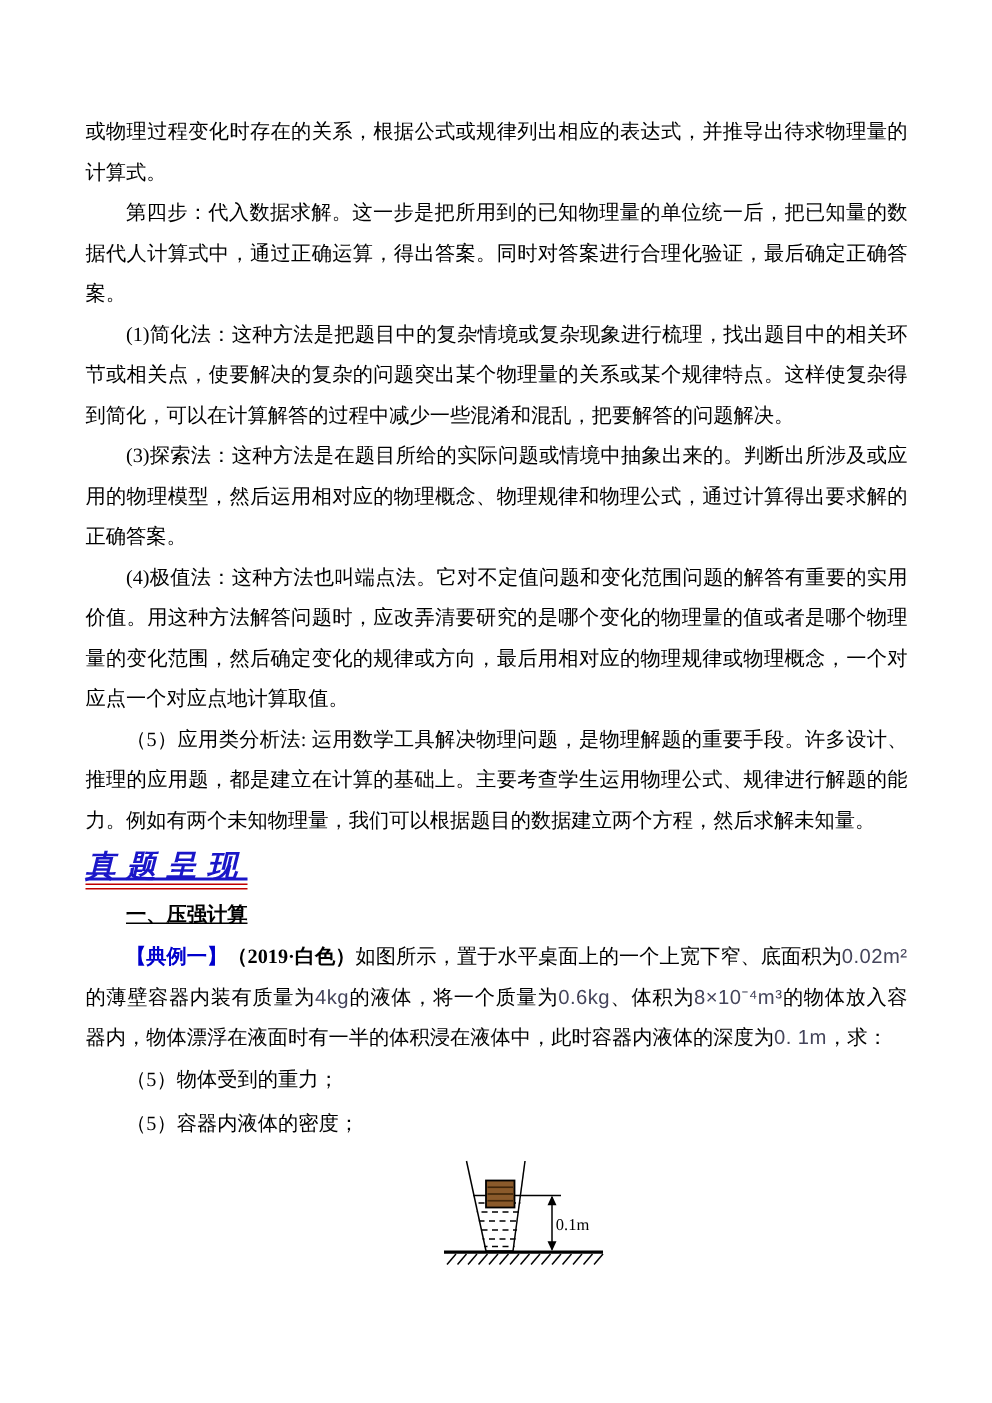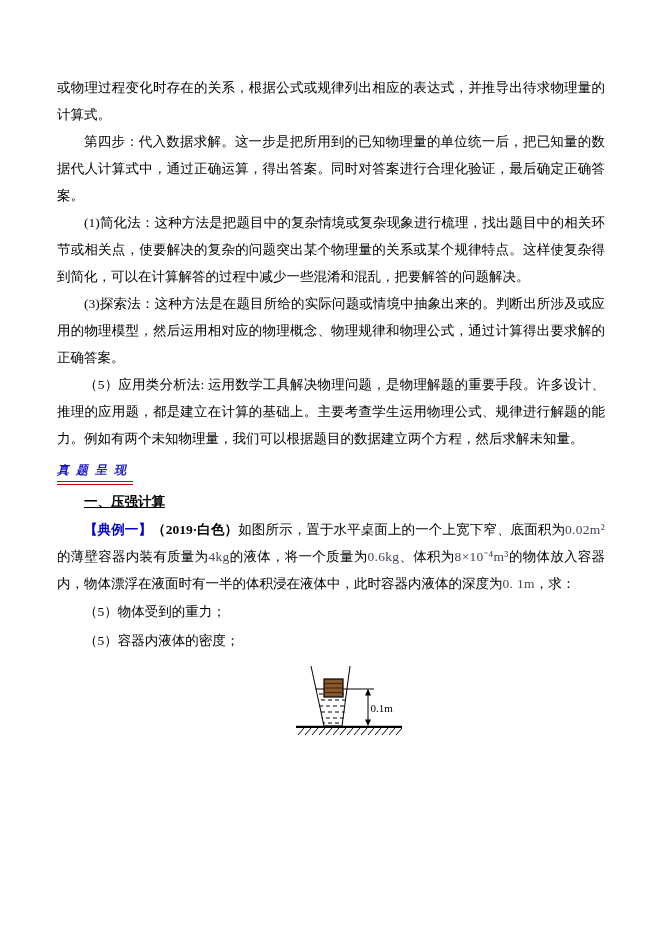--- a/index.html
+++ b/index.html
@@ -14,36 +14,37 @@
   .content {
     padding:74px 56px 0 57px;
     font-size:13.5px;
     line-height:27px;
     text-align:justify;
   }
   .content p { margin:0; }
   .indent { text-indent:2em; }
   .bold { font-weight:bold; }
   .num {
-    font-family:Liberation Serif, serif;
+    font-family:Liberation Sans, sans-serif;
     color:#44445a;
     letter-spacing:0.3px;
   }
   .sec-title {
     display:inline-block;
     margin-top:9px;
     color:#1a16c8;
     font-weight:bold;
     font-style:italic;
-    font-size:12px;
+    font-size:20px;
     letter-spacing:7px;
     line-height:19px;
     padding-bottom:1px;
     border-bottom:4px double #c00000;
     text-indent:0;
+    text-decoration:underline;
   }
   .subtitle {
     font-weight:bold;
     text-indent:2em;
     margin-top:3px !important;
     line-height:28px;
     text-decoration:underline;
   }
   .example-label { color:#0000cc; font-weight:bold;margin-top:16px; }
   .example-source { font-weight:bold; }
@@ -60,20 +61,21 @@
 
 <div class="page">
   <div class="content">
 
     <p>或物理过程变化时存在的关系，根据公式或规律列出相应的表达式，并推导出待求物理量的计算式。</p>
     <p class="indent">第四步：代入数据求解。这一步是把所用到的已知物理量的单位统一后，把已知量的数据代人计算式中，通过正确运算，得出答案。同时对答案进行合理化验证，最后确定正确答案。</p>
 
 
     <p class="indent">(1)简化法：这种方法是把题目中的复杂情境或复杂现象进行梳理，找出题目中的相关环节或相关点，使要解决的复杂的问题突出某个物理量的关系或某个规律特点。这样使复杂得到简化，可以在计算解答的过程中减少一些混淆和混乱，把要解答的问题解决。</p>
     <p class="indent">(3)探索法：这种方法是在题目所给的实际问题或情境中抽象出来的。判断出所涉及或应用的物理模型，然后运用相对应的物理概念、物理规律和物理公式，通过计算得出要求解的正确答案。</p>
+    <p class="indent">(4)极值法：这种方法也叫端点法。它对不定值问题和变化范围问题的解答有重要的实用价值。用这种方法解答问题时，应改弄清要研究的是哪个变化的物理量的值或者是哪个物理量的变化范围，然后确定变化的规律或方向，最后用相对应的物理规律或物理概念，一个对应点一个对应点地计算取值。</p>
     <p class="indent">（5）应用类分析法: 运用数学工具解决物理问题，是物理解题的重要手段。许多设计、推理的应用题，都是建立在计算的基础上。主要考查学生运用物理公式、规律进行解题的能力。例如有两个未知物理量，我们可以根据题目的数据建立两个方程，然后求解未知量。</p>
 
     <p>
       <span class="sec-title">真题呈现</span>
     </p>
 
     <p class="subtitle">一、压强计算</p>
 
     <p class="indent">
       <span class="example-label">【典例一】</span><span class="example-source">（2019·白色）</span><span>如图所示，置于水平桌面上的一个上宽下窄、底面积为</span><span class="num">0.02m²</span><span>的薄壁容器内装有质量为</span><span class="num">4kg</span><span>的液体，将一个质量为</span><span class="num">0.6kg</span><span>、体积为</span><span class="num">8×10⁻⁴m³</span><span>的物体放入容器内，物体漂浮在液面时有一半的体积浸在液体中，此时容器内液体的深度为</span><span class="num">0. 1m</span><span>，求：</span>

